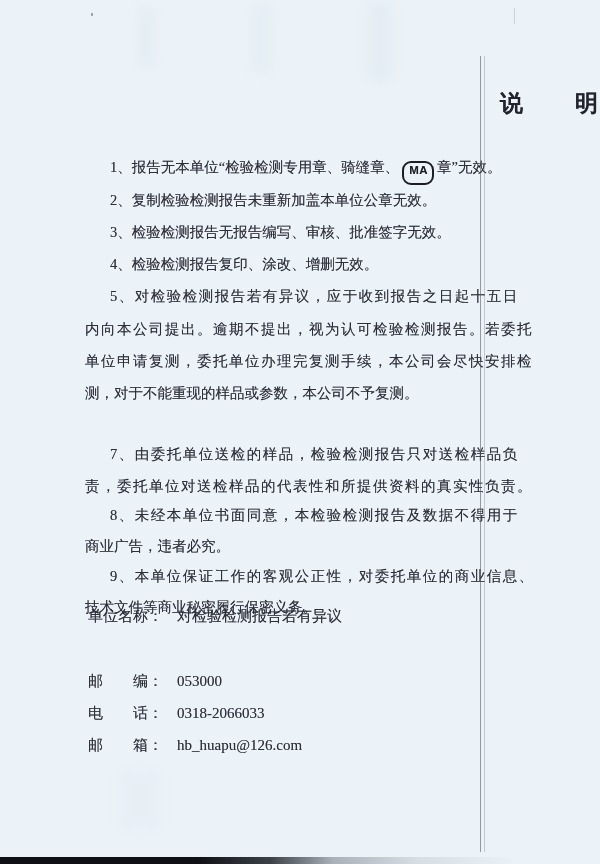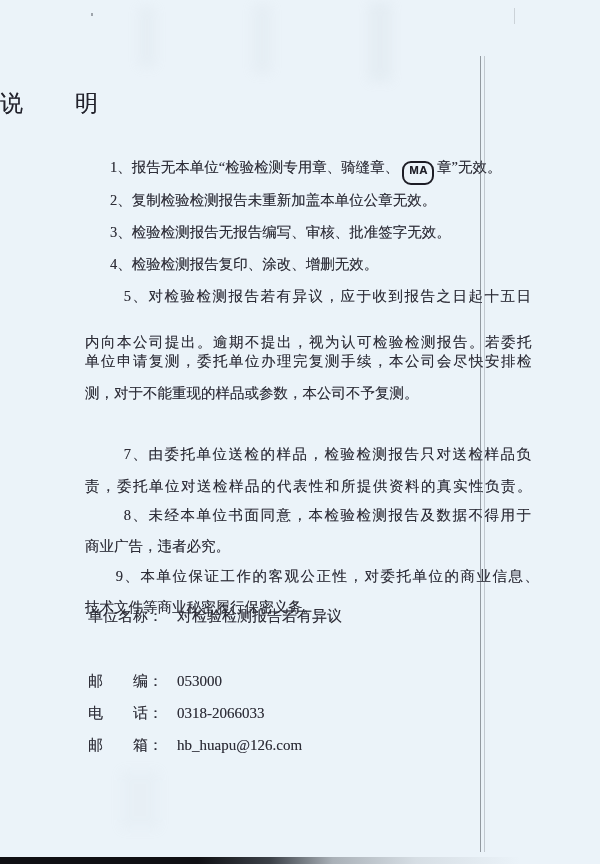--- a/index.html
+++ b/index.html
@@ -23,39 +23,39 @@
     position: absolute;
     background: #6a7078;
     pointer-events: none;
   }
   .doc-title {
     position: absolute;
     top: 88px;
     left: 0;
     width: 600px;
     margin: 0;
-    text-align: left;
+    text-align: right;
     font-size: 23px;
-    font-weight: 400;
+    font-weight: 700;
     letter-spacing: 2px;
     color: #22222c;
     text-shadow: 0 0 0.6px rgba(34,34,44,0.55);
   }
   .ln {
     position: absolute;
     left: 85px;
     width: 436px;
     height: 26px;
     line-height: 26px;
     font-size: 14.5px;
     white-space: nowrap;
     text-shadow: 0 0 0.5px rgba(46,46,56,0.5);
   }
   .ln.indent { padding-left: 25px; }
-  .ln.j { letter-spacing: 1.5px; text-align: center; }
+  .ln.j { letter-spacing: 1.5px; }
   .cma-badge {
     display: inline-block;
     border: 2.5px solid #1d1d26;
     border-radius: 9px;
     padding: 0 4px 6px 5px;
     margin: 0 3px;
     height: 14px;
     line-height: 14px;
     font-family: "Liberation Sans", "DejaVu Sans", sans-serif;
     font-weight: 700;
@@ -114,21 +114,21 @@
   <div class="speck" style="left:514px; top:8px; width:1px; height:16px; opacity:0.25;"></div>
 
   <h1 class="doc-title">说　　明</h1>
 
   <p class="ln indent" style="top:139px"><span>1、报告无本单位“检验检测专用章、骑缝章、</span><span class="cma-badge"><span>MA</span></span><span>章”无效。</span></p>
 
   <p class="ln indent" style="top:172px">2、复制检验检测报告未重新加盖本单位公章无效。</p>
   <p class="ln indent" style="top:204px">3、检验检测报告无报告编写、审核、批准签字无效。</p>
   <p class="ln indent" style="top:236px">4、检验检测报告复印、涂改、增删无效。</p>
   <p class="ln indent j" style="top:268px">5、对检验检测报告若有异议，应于收到报告之日起十五日</p>
-  <p class="ln j" style="top:314px">内向本公司提出。逾期不提出，视为认可检验检测报告。若委托</p>
+  <p class="ln j" style="top:301px">内向本公司提出。逾期不提出，视为认可检验检测报告。若委托</p>
   <p class="ln j" style="top:333px">单位申请复测，委托单位办理完复测手续，本公司会尽快安排检</p>
   <p class="ln" style="top:365px">测，对于不能重现的样品或参数，本公司不予复测。</p>
   <p class="ln indent j" style="top:426px">7、由委托单位送检的样品，检验检测报告只对送检样品负</p>
   <p class="ln j" style="top:458px">责，委托单位对送检样品的代表性和所提供资料的真实性负责。</p>
   <p class="ln indent j" style="top:487px">8、未经本单位书面同意，本检验检测报告及数据不得用于</p>
   <p class="ln" style="top:518px">商业广告，违者必究。</p>
   <p class="ln indent j" style="top:548px">9、本单位保证工作的客观公正性，对委托单位的商业信息、</p>
   <p class="ln" style="top:579px">技术文件等商业秘密履行保密义务。</p>
 
   <div class="contact-row" style="top:603px">

